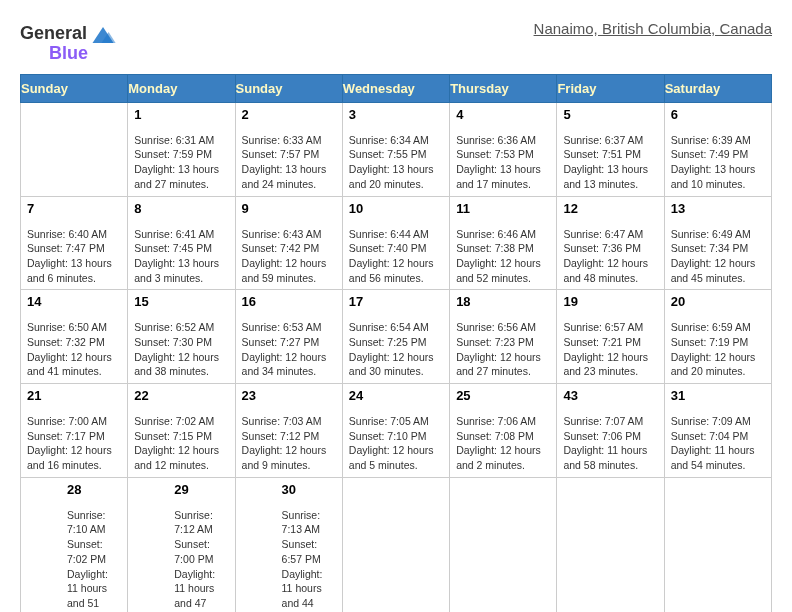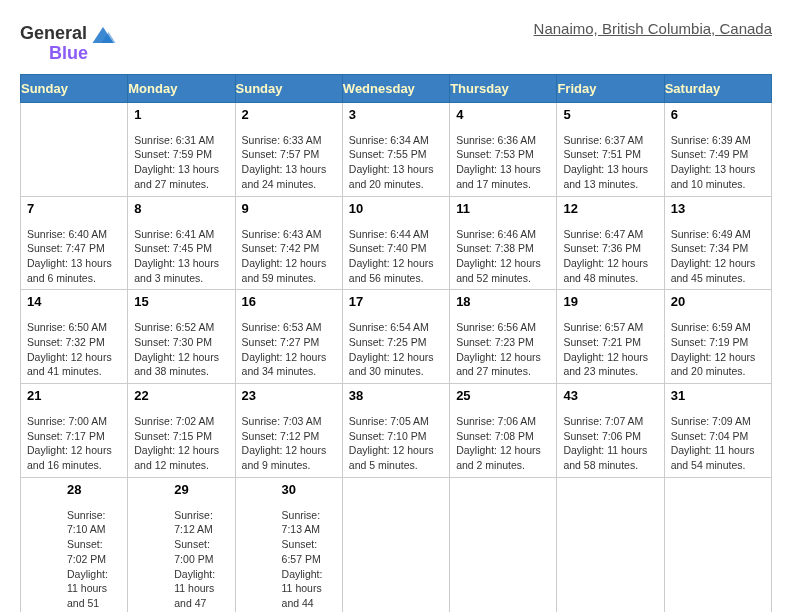--- a/index.html
+++ b/index.html
@@ -221,21 +221,21 @@
         </td>
         <td>
           <span class="day-number">22</span>
           <div class="day-info">Sunrise: 7:02 AM<br>Sunset: 7:15 PM<br>Daylight: 12 hours and 12 minutes.</div>
         </td>
         <td>
           <span class="day-number">23</span>
           <div class="day-info">Sunrise: 7:03 AM<br>Sunset: 7:12 PM<br>Daylight: 12 hours and 9 minutes.</div>
         </td>
         <td>
-          <span class="day-number">38</span>
+          <span class="day-number">24</span>
           <div class="day-info">Sunrise: 7:05 AM<br>Sunset: 7:10 PM<br>Daylight: 12 hours and 5 minutes.</div>
         </td>
         <td>
           <span class="day-number">25</span>
           <div class="day-info">Sunrise: 7:06 AM<br>Sunset: 7:08 PM<br>Daylight: 12 hours and 2 minutes.</div>
         </td>
         <td>
           <span class="day-number">43</span>
           <div class="day-info">Sunrise: 7:07 AM<br>Sunset: 7:06 PM<br>Daylight: 11 hours and 58 minutes.</div>
         </td>

